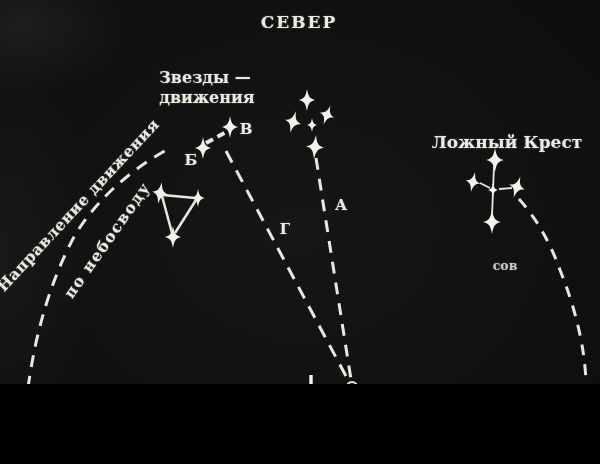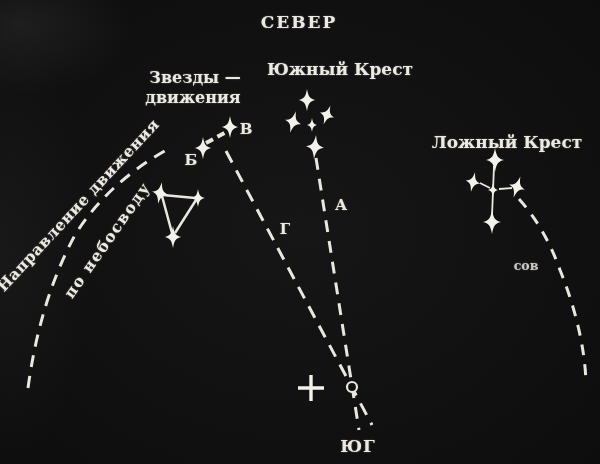--- a/index.html
+++ b/index.html
@@ -1,18 +1,18 @@
 <!DOCTYPE html>
 <html><head>
 <meta charset="utf-8">
 <style>
   html, body { margin: 0; padding: 0; background: #000; }
   .stage {
     position: relative;
-    width: 600px; height: 464px;
+    width: 600px; height: 384px;
     overflow: hidden;
     font-family: "DejaVu Serif", "Liberation Serif", serif;
     background:
       radial-gradient(160px 100px at 20px 25px, rgba(170,170,170,.10), rgba(0,0,0,0) 70%),
       radial-gradient(120px 300px at 0px 250px, rgba(140,140,140,.07), rgba(0,0,0,0) 75%),
       radial-gradient(520px 420px at 300px 230px, #161616, #0b0b0b);
   }
   .sky {
     position: absolute; left: 0; top: 0;
     width: 600px; height: 464px;
@@ -23,27 +23,27 @@
     color: #eceae2;
     font-weight: bold;
     white-space: nowrap;
     transform: translate(-50%, -50%);
     text-shadow: 0 0 2px rgba(240,240,230,.35);
     user-select: none;
   }
   .lbl-north   { left: 299px; top: 22px;  font-size: 17px; letter-spacing: 2px; }
   .lbl-scross  { left: 340px; top: 69px;  font-size: 17px; }
   .lbl-fcross  { left: 507px; top: 126px; font-size: 17px; margin-top: 16px; }
-  .lbl-pointers{ left: 193px; top: 88px;  font-size: 16px; line-height: 20px; text-align: right; }
+  .lbl-pointers{ left: 207px; top: 88px;  font-size: 16px; line-height: 20px; text-align: left; }
   .lbl-south   { left: 358px; top: 446px; font-size: 17px; letter-spacing: 1px; }
   .lbl-a { left: 341px; top: 205px; font-size: 15px; }
   .lbl-b { left: 191px; top: 160px; font-size: 15px; }
   .lbl-v { left: 246px; top: 129px; font-size: 15px; }
   .lbl-g { left: 285px; top: 229px; font-size: 15px; }
-  .lbl-frag { left: 526px; top: 265px; font-size: 12.5px; opacity: .85; }
+  .lbl-frag { left: 505px; top: 265px; font-size: 12.5px; opacity: .85; }
   .lbl-motion1 { left: 78px;  top: 205px; font-size: 15.5px; letter-spacing: .5px;
                  transform: translate(-50%,-50%) rotate(-47deg); }
   .lbl-motion2 { left: 107px; top: 240px; font-size: 15.5px; letter-spacing: 1.5px;
                  transform: translate(-50%,-50%) rotate(-55deg); }
 </style>
 </head>
 <body>
 
 <div class="stage">
   <svg class="sky" viewBox="0 0 600 464">
@@ -71,21 +71,20 @@
       <path d="M0,-12 C1.6,-3.2 3.2,-1.6 9,0 C3.2,1.6 1.6,3.2 0,12 C-1.6,3.2 -3.2,1.6 -9,0 C-3.2,-1.6 -1.6,-3.2 0,-12 Z" fill="#f3f2ea" transform="translate(327 115) rotate(20) scale(0.8333333333333334)"></path>
       <path d="M0,-12 C1.6,-3.2 3.2,-1.6 9,0 C3.2,1.6 1.6,3.2 0,12 C-1.6,3.2 -3.2,1.6 -9,0 C-3.2,-1.6 -1.6,-3.2 0,-12 Z" fill="#f3f2ea" transform="translate(315 147) rotate(5) scale(1)"></path>
       <path d="M0,-12 C1.6,-3.2 3.2,-1.6 9,0 C3.2,1.6 1.6,3.2 0,12 C-1.6,3.2 -3.2,1.6 -9,0 C-3.2,-1.6 -1.6,-3.2 0,-12 Z" fill="#f3f2ea" transform="translate(495 160) rotate(0) scale(1)"></path>
       <path d="M0,-12 C1.6,-3.2 3.2,-1.6 9,0 C3.2,1.6 1.6,3.2 0,12 C-1.6,3.2 -3.2,1.6 -9,0 C-3.2,-1.6 -1.6,-3.2 0,-12 Z" fill="#f3f2ea" transform="translate(473 182) rotate(12) scale(0.8333333333333334)"></path>
       <path d="M0,-12 C1.6,-3.2 3.2,-1.6 9,0 C3.2,1.6 1.6,3.2 0,12 C-1.6,3.2 -3.2,1.6 -9,0 C-3.2,-1.6 -1.6,-3.2 0,-12 Z" fill="#f3f2ea" transform="translate(493 190) rotate(0) scale(0.5833333333333334)"></path>
       <path d="M0,-12 C1.6,-3.2 3.2,-1.6 9,0 C3.2,1.6 1.6,3.2 0,12 C-1.6,3.2 -3.2,1.6 -9,0 C-3.2,-1.6 -1.6,-3.2 0,-12 Z" fill="#f3f2ea" transform="translate(517 187) rotate(18) scale(0.9166666666666666)"></path>
       <path d="M0,-12 C1.6,-3.2 3.2,-1.6 9,0 C3.2,1.6 1.6,3.2 0,12 C-1.6,3.2 -3.2,1.6 -9,0 C-3.2,-1.6 -1.6,-3.2 0,-12 Z" fill="#f3f2ea" transform="translate(492 222) rotate(0) scale(1)"></path>
     </svg>
 
   <div class="lbl lbl-north">СЕВЕР</div>
-  <div class="lbl lbl-scross">Южный Крест</div>
   <div class="lbl lbl-fcross">Ложный Крест</div>
 
   <div class="lbl lbl-pointers">
     <div>Звезды —</div>
     <div>движения</div>
   </div>
 
   <div class="lbl lbl-motion1">Направление движения</div>
   <div class="lbl lbl-motion2">по небосводу</div>
 

